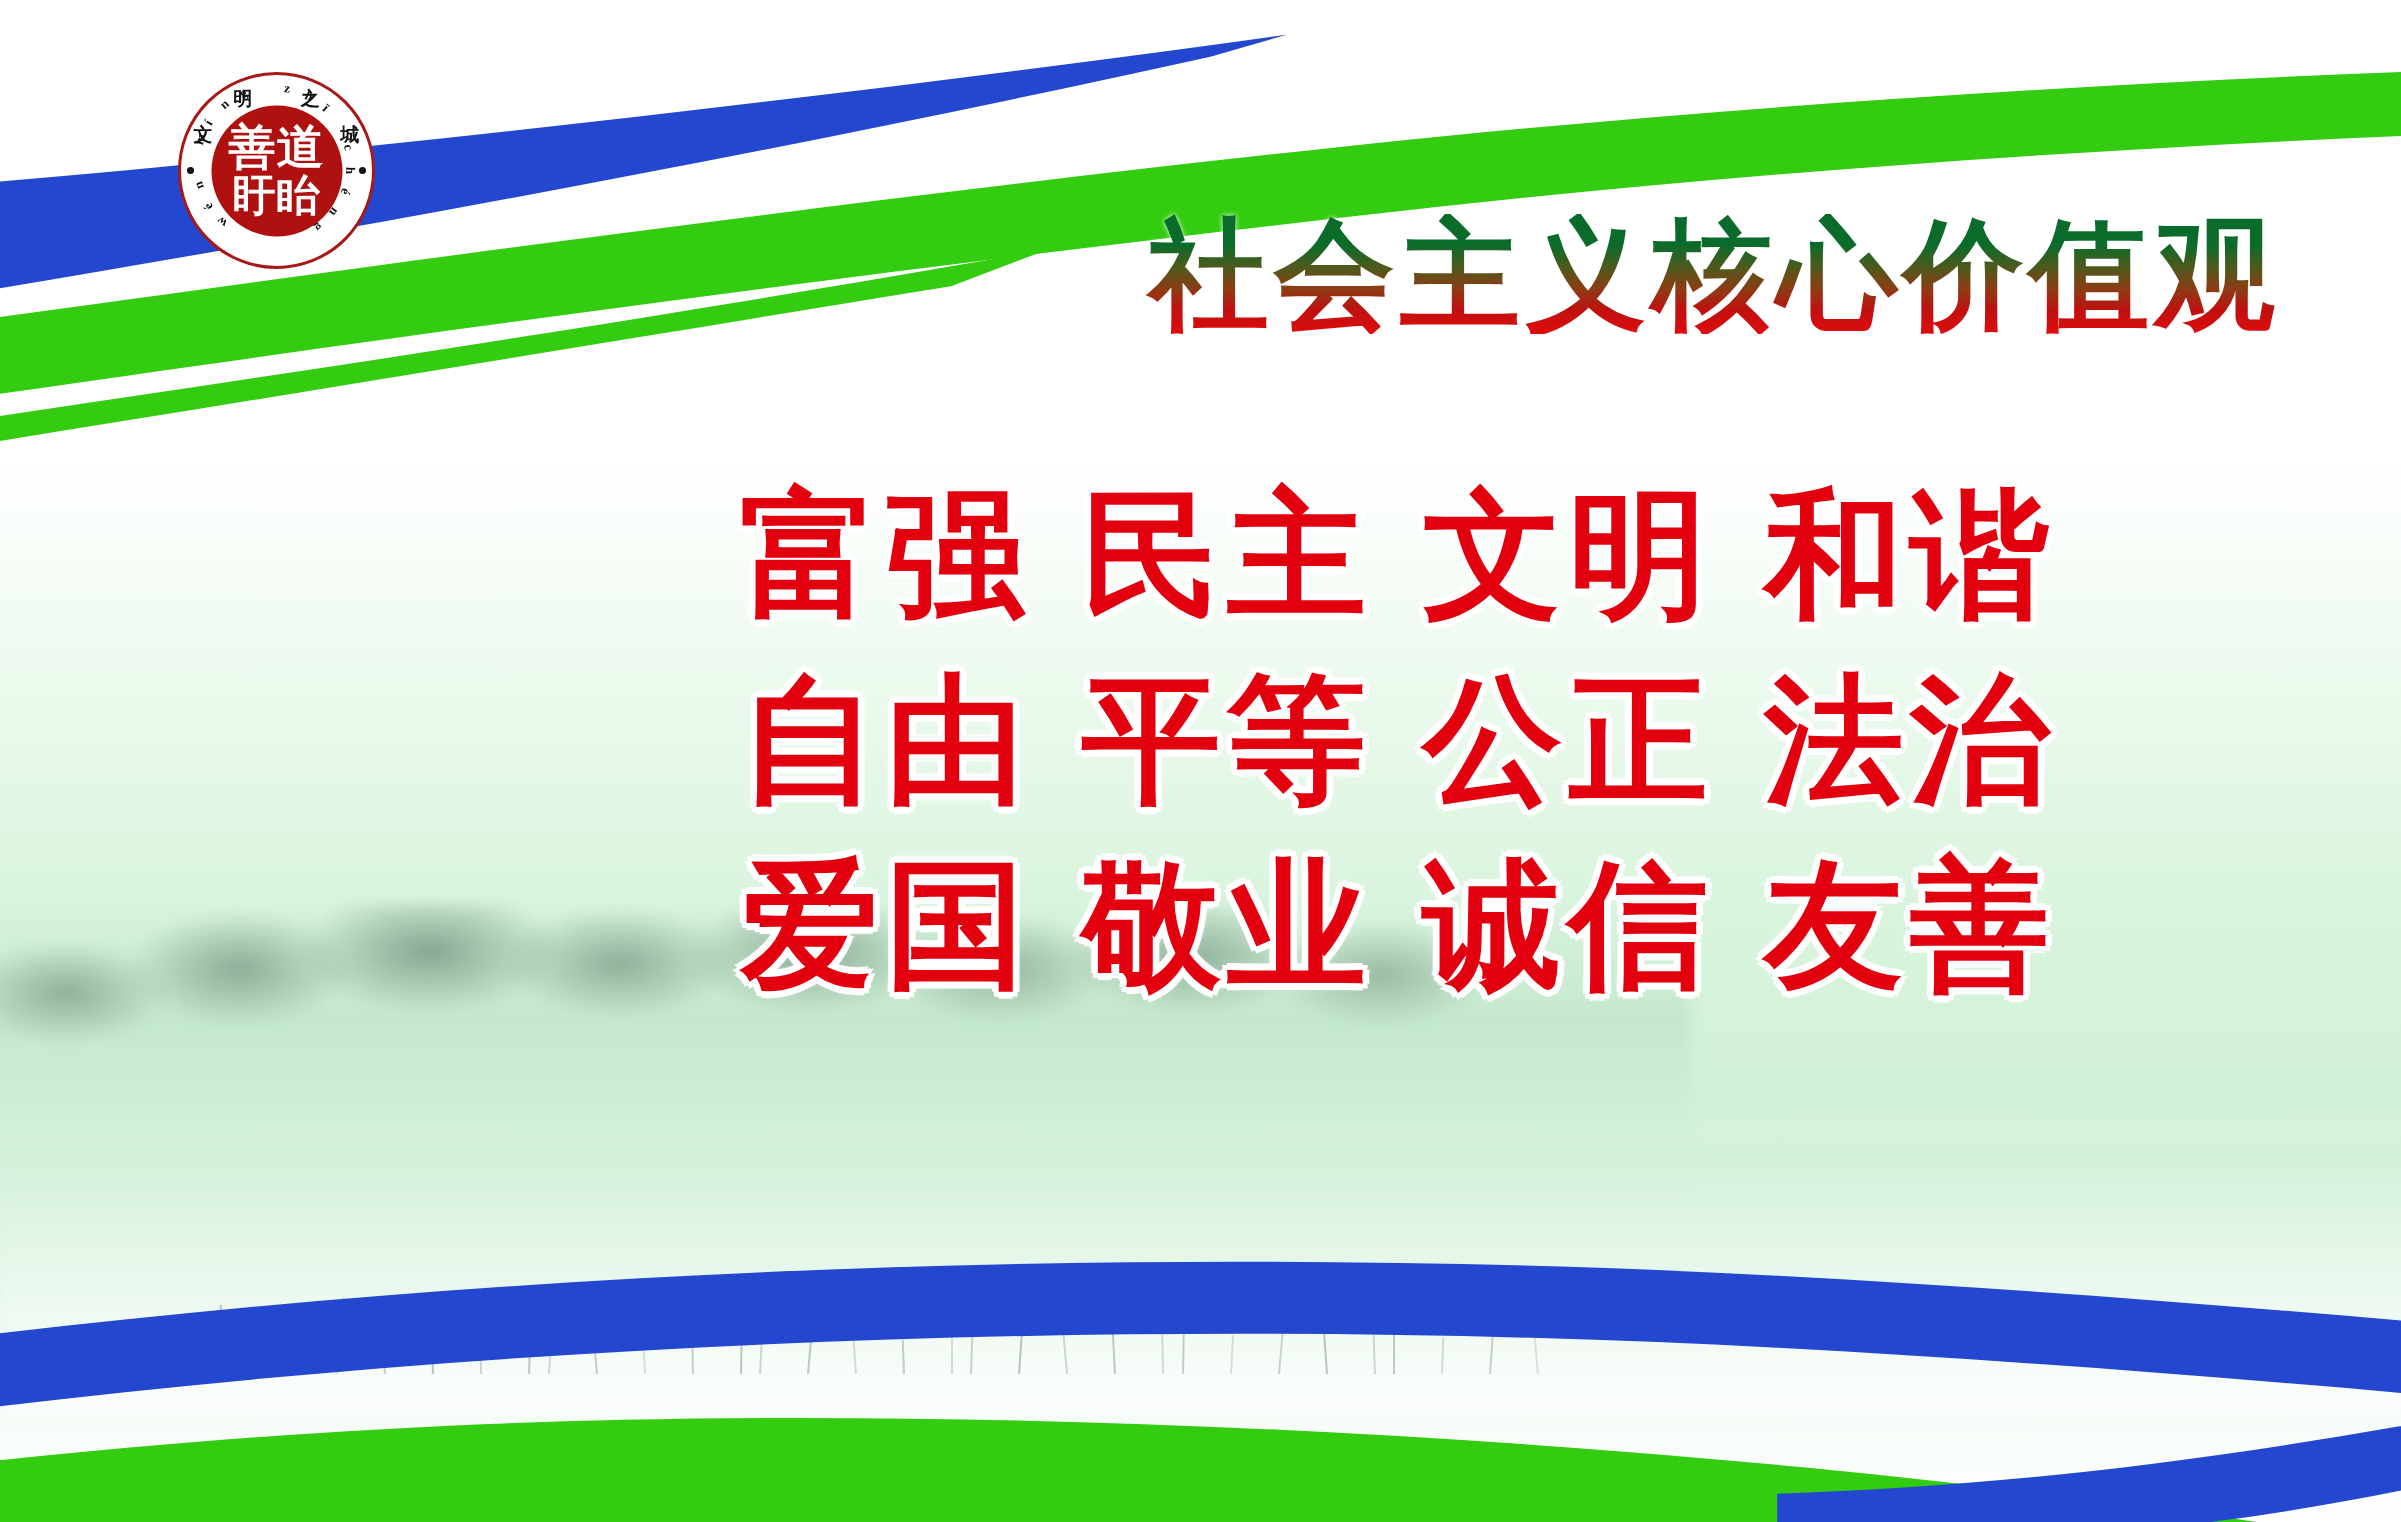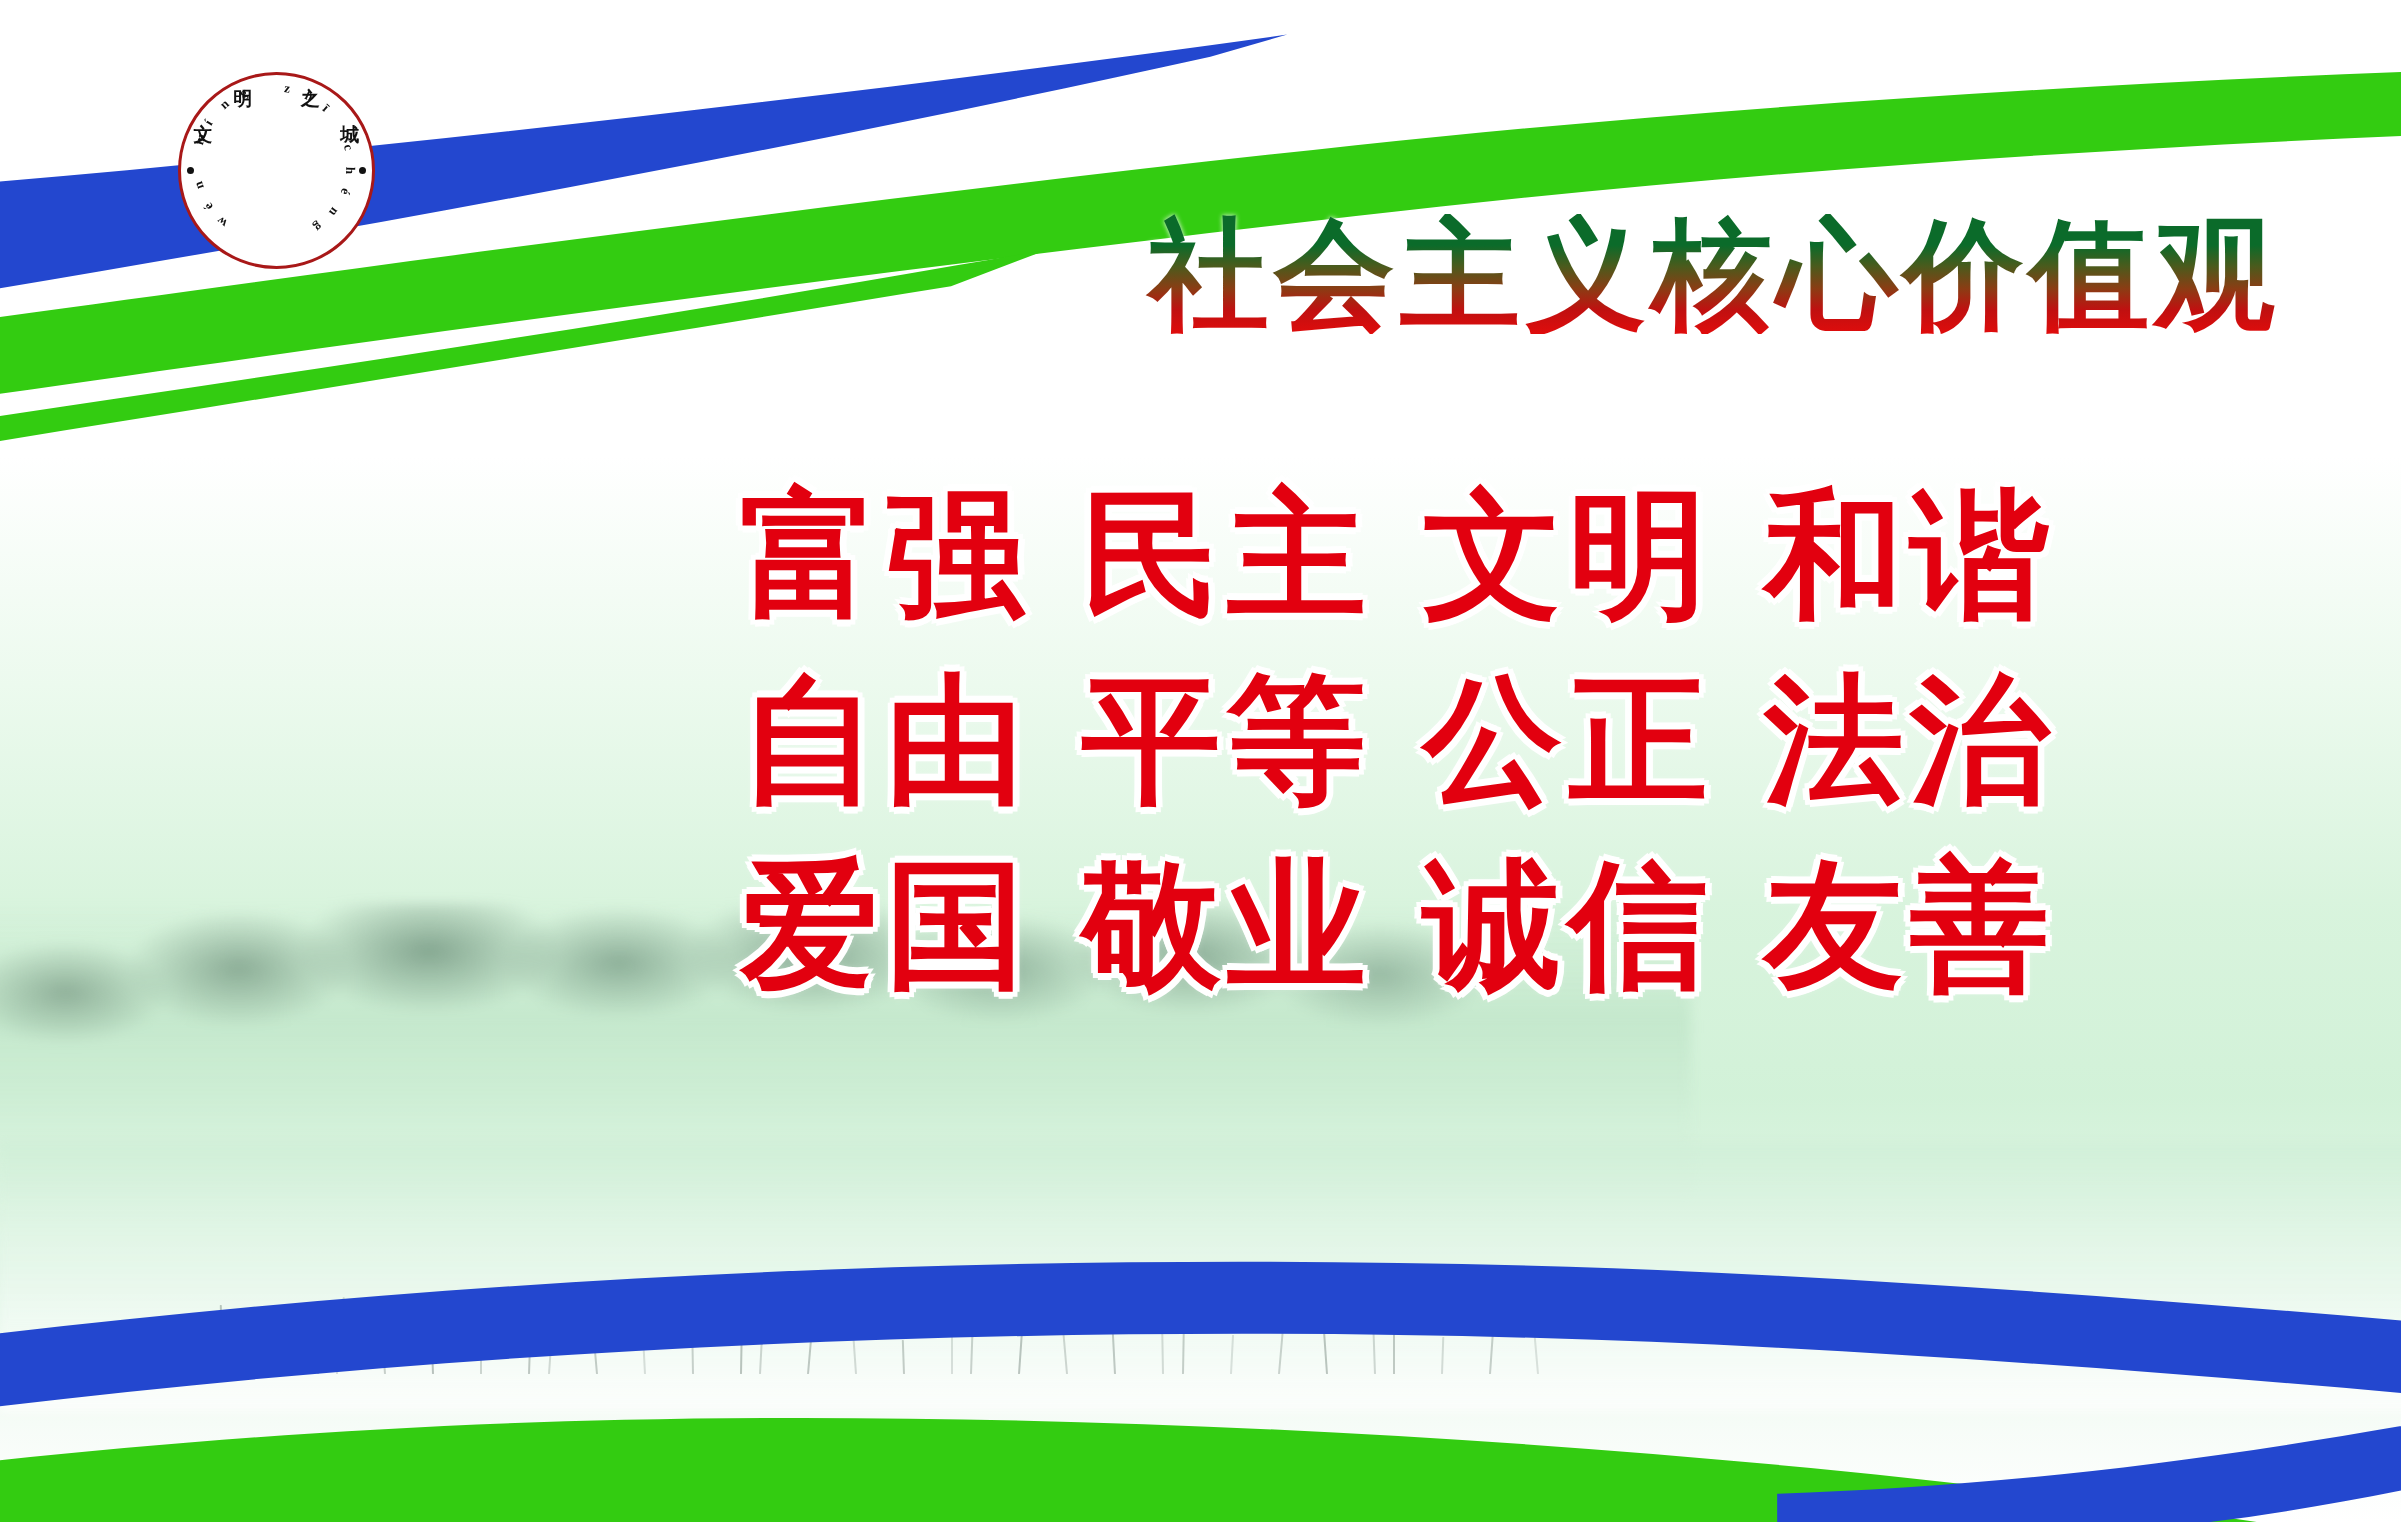--- a/index.html
+++ b/index.html
@@ -259,20 +259,26 @@
         <div class="arc-pin" style="transform: rotate(8.35294deg) translate(0px, -85px) rotate(-8.35294deg) translate(-3.8px, -6.7px) rotate(8.35294deg);">z</div>
         <div class="arc-pin" style="transform: rotate(25.0588deg) translate(0px, -85px) rotate(-25.0588deg) translate(-3.8px, -6.7px) rotate(25.0588deg);">h</div>
         <div class="arc-pin" style="transform: rotate(41.7647deg) translate(0px, -85px) rotate(-41.7647deg) translate(-3.8px, -6.7px) rotate(41.7647deg);">ī</div>
         <div class="arc-pin" style="transform: rotate(75.1765deg) translate(0px, -85px) rotate(-75.1765deg) translate(-3.8px, -6.7px) rotate(75.1765deg);">c</div>
         <div class="arc-pin" style="transform: rotate(91.8824deg) translate(0px, -85px) rotate(-91.8824deg) translate(-3.8px, -6.7px) rotate(91.8824deg);">h</div>
         <div class="arc-pin" style="transform: rotate(108.588deg) translate(0px, -85px) rotate(-108.588deg) translate(-3.8px, -6.7px) rotate(108.588deg);">é</div>
         <div class="arc-pin" style="transform: rotate(125.294deg) translate(0px, -85px) rotate(-125.294deg) translate(-3.8px, -6.7px) rotate(125.294deg);">n</div>
         <div class="arc-pin" style="transform: rotate(142deg) translate(0px, -85px) rotate(-142deg) translate(-3.8px, -6.7px) rotate(142deg);">g</div>
       </div>
 
+    <div class="emblem-core">
+      <div class="emblem-core-text">
+        <span class="l1">善道</span>
+        <span class="l2">盱眙</span>
+      </div>
+    </div>
   </div>
 
   <div class="headline">社会主义核心价值观</div>
 
   <div class="slogans">
     <div class="slogan-line" id="sl0"><span>富强</span><span class="gap"></span><span>民主</span><span class="gap"></span><span>文明</span><span class="gap"></span><span>和谐</span></div>
     <div class="slogan-line" id="sl1"><span>自由</span><span class="gap"></span><span>平等</span><span class="gap"></span><span>公正</span><span class="gap"></span><span>法治</span></div>
     <div class="slogan-line" id="sl2"><span>爱国</span><span class="gap"></span><span>敬业</span><span class="gap"></span><span>诚信</span><span class="gap"></span><span>友善</span></div>
   </div>
 

